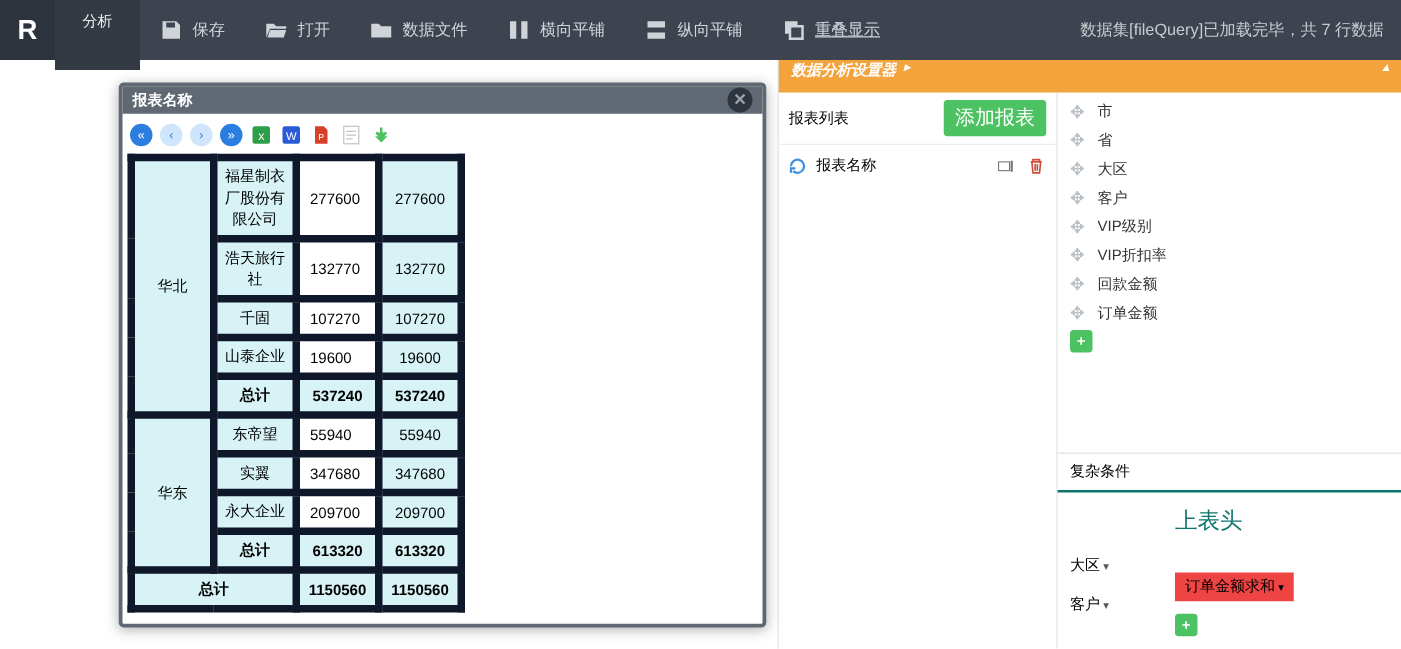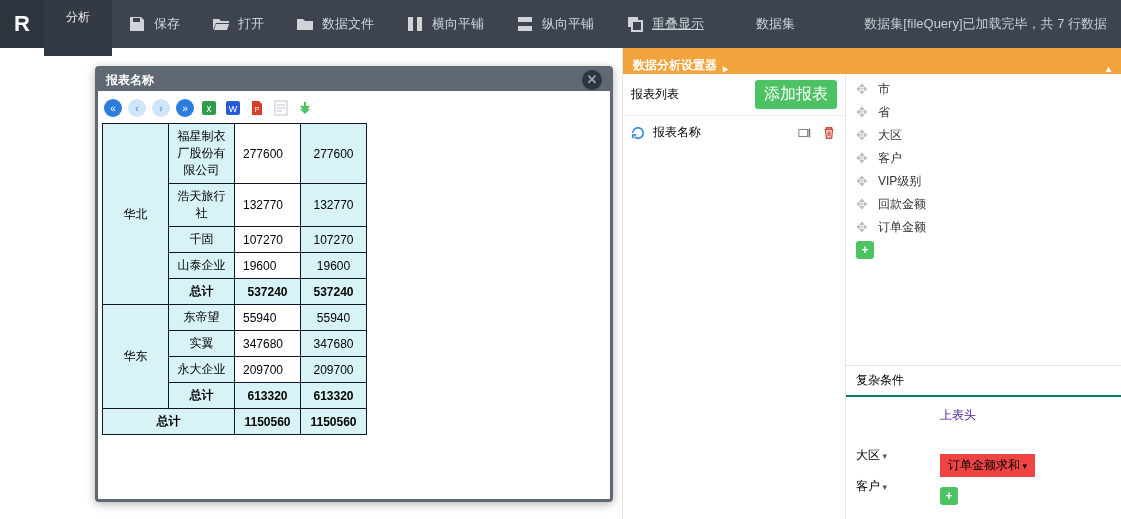--- a/index.html
+++ b/index.html
@@ -26,30 +26,30 @@
 
 
 .rpt-toolbar { display: flex; align-items: center; gap: 6px; padding: 2px 2px 6px 2px; }
 .rptbtn { width: 18px; height: 18px; border-radius: 50%; display: flex; align-items: center; justify-content: center; font-size: 10px; cursor: pointer; }
 .rptbtn.blue { background: #2b7de0; color: #fff; }
 .rptbtn.lite { background: #cfe5fb; color: #2b7de0; }
 .rptico { width: 18px; height: 18px; display: flex; align-items: center; justify-content: center; cursor: pointer; }
 
 
 table.pivot { border-collapse: collapse; font-size: 12px; }
-table.pivot td { border: 1px solid #0f172a; padding: 4px 6px; text-align: center; min-width: 66px; height: 22px; }
+table.pivot td { border: 6px solid #0f172a; padding: 4px 6px; text-align: center; min-width: 66px; height: 22px; }
 table.pivot td.rowh { background: #d7f3f5; font-weight: normal; }
 table.pivot td.val { background: #fff; text-align: left; padding-left: 8px; }
 table.pivot td.valc { background: #d7f3f5; }
 table.pivot td.sub { background: #d7f3f5; font-weight: bold; }
 table.pivot td.grand { background: #d7f3f5; font-weight: bold; }
 
 
 .right-pane { width: 499px; border-left: 1px solid #e3e3e3; display: flex; flex-direction: column; }
-.orange-head { background: #f2a33c; color: #fff; font-weight: bold; height: 26px; display: flex; align-items: flex-end; padding: 0 10px; font-size: 12px; }
+.orange-head { background: #f2a33c; color: #fff; font-weight: bold; height: 26px; display: flex; align-items: flex-start; padding: 0 10px; font-size: 12px; font-style: italic; }
 .orange-head .caret { margin-left: 6px; font-size: 10px; }
 .orange-head .mini { margin-left: auto; font-size: 10px; cursor: pointer; }
 
 .right-body { display: flex; flex: 1; overflow: hidden; }
 .col-a { width: 223px; border-right: 1px solid #e6e6e6; display: flex; flex-direction: column; }
 .list-head { display: flex; align-items: center; padding: 6px 8px; border-bottom: 1px solid #eee; font-weight: normal; }
 .btn-green { background: #4cc262; color: #fff; border-radius: 3px; padding: 4px 9px; font-size: 16px; cursor: pointer; margin-left: auto; }
 .rep-row { display: flex; align-items: center; gap: 8px; padding: 8px 8px; }
 .rep-row .txt { flex: 1; }
 .rep-row .act { width: 16px; height: 16px; display: flex; align-items: center; justify-content: center; cursor: pointer; color: #666; }
@@ -62,21 +62,21 @@
 .move-handle::before { content: "✥"; font-size: 14px; color: #b9bfc6; position: absolute; left: 0; top: -2px; }
 .plus-sq { width: 18px; height: 18px; background: #4cc262; color: #fff; border-radius: 3px; display: flex; align-items: center; justify-content: center; font-weight: bold; margin-left: 10px; margin-top: 2px; cursor: pointer; }
 
 .cond-box { border-top: 1px solid #e1e1e1; }
 .cond-title { padding: 6px 10px; border-bottom: 2px solid #0f766e; }
 .cond-body { padding: 10px; display: flex; gap: 14px; }
 .cond-left { width: 70px; }
 .cond-left .dim { margin-bottom: 14px; font-size: 12px; }
 .cond-left .dim::after { content: " ▾"; font-size: 9px; color: #555; }
 .cond-right { flex: 1; }
-.placeholder-top { color: #4c1d95; font-size: 12px; margin-bottom: 18px; }
+.placeholder-top { color: #0f766e; font-size: 18px; margin-bottom: 18px; }
 .metric-chip { background: #ef4444; padding: 3px 8px; font-size: 12px; display: inline-block; }
 .metric-chip::after { content: " ▾"; font-size: 9px; }
 .plus-inline { width: 18px; height: 18px; background: #4cc262; color: #fff; border-radius: 3px; display: inline-flex; align-items: center; justify-content: center; font-weight: bold; margin-top: 10px; cursor: pointer; }
 
 svg { display: block; }
 </style>
 </head>
 <body>
 
 <div class="topbar">
@@ -133,23 +133,20 @@
   <div class="tb-item underline">
     <span class="ico">
       <svg width="18" height="18" viewBox="0 0 18 18">
           <rect x="2" y="2" width="10" height="10" fill="#d0d4d9"></rect>
           <rect x="6" y="6" width="10" height="10" fill="#3d444f" stroke="#d0d4d9" stroke-width="2"></rect>
         </svg>
     </span>
     <span class="label">重叠显示</span>
   </div>
 
-  <div class="tb-item" style="margin-left:20px">
-    <span class="label">数据集</span>
-  </div>
 
   <div class="tb-right">数据集[fileQuery]已加载完毕，共 7 行数据</div>
 </div>
 
 <div class="body">
 
   <div class="left-pane">
     <div class="dlg">
       <div class="dlg-head">
         <span>报表名称</span>
@@ -310,20 +307,24 @@
           <div class="field-row">
               <span class="move-handle"></span>
               <span>客户</span>
             </div>
           <div class="field-row">
               <span class="move-handle"></span>
               <span>VIP级别</span>
             </div>
           <div class="field-row">
               <span class="move-handle"></span>
+              <span>VIP折扣率</span>
+            </div>
+          <div class="field-row">
+              <span class="move-handle"></span>
               <span>回款金额</span>
             </div>
           <div class="field-row">
               <span class="move-handle"></span>
               <span>订单金额</span>
             </div>
           <div class="plus-sq">+</div>
         </div>
 
         <div class="cond-box">

